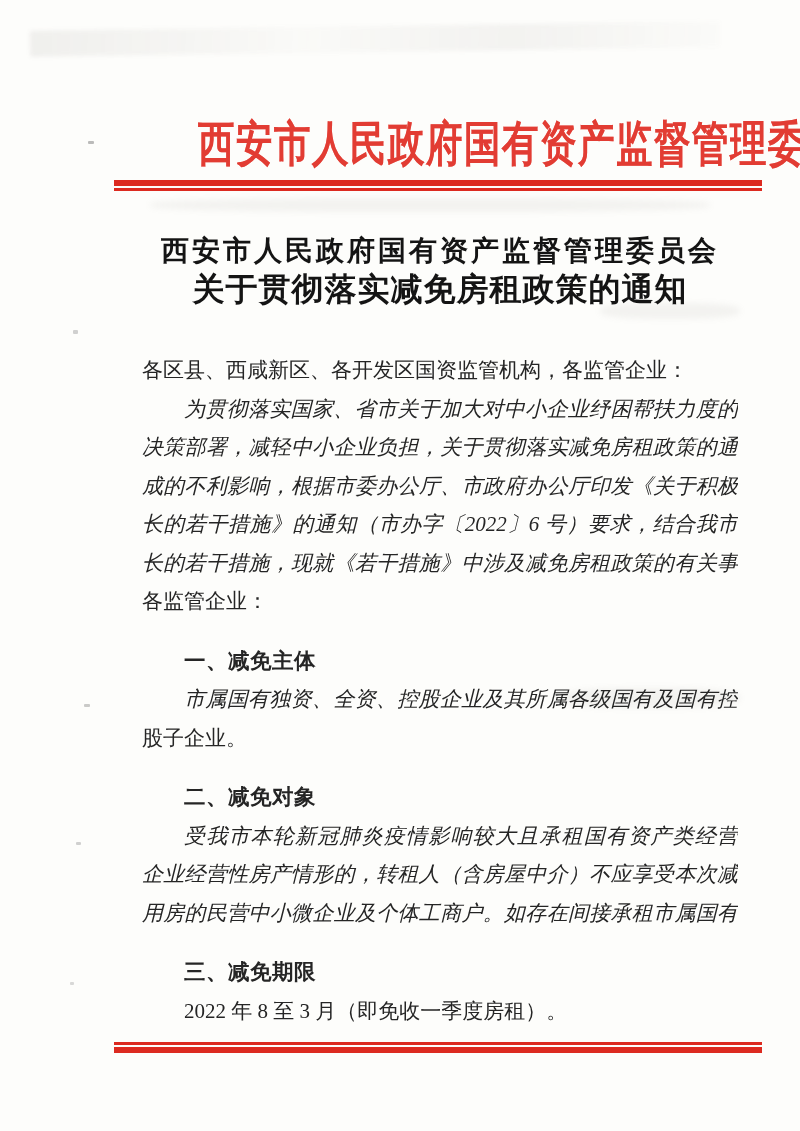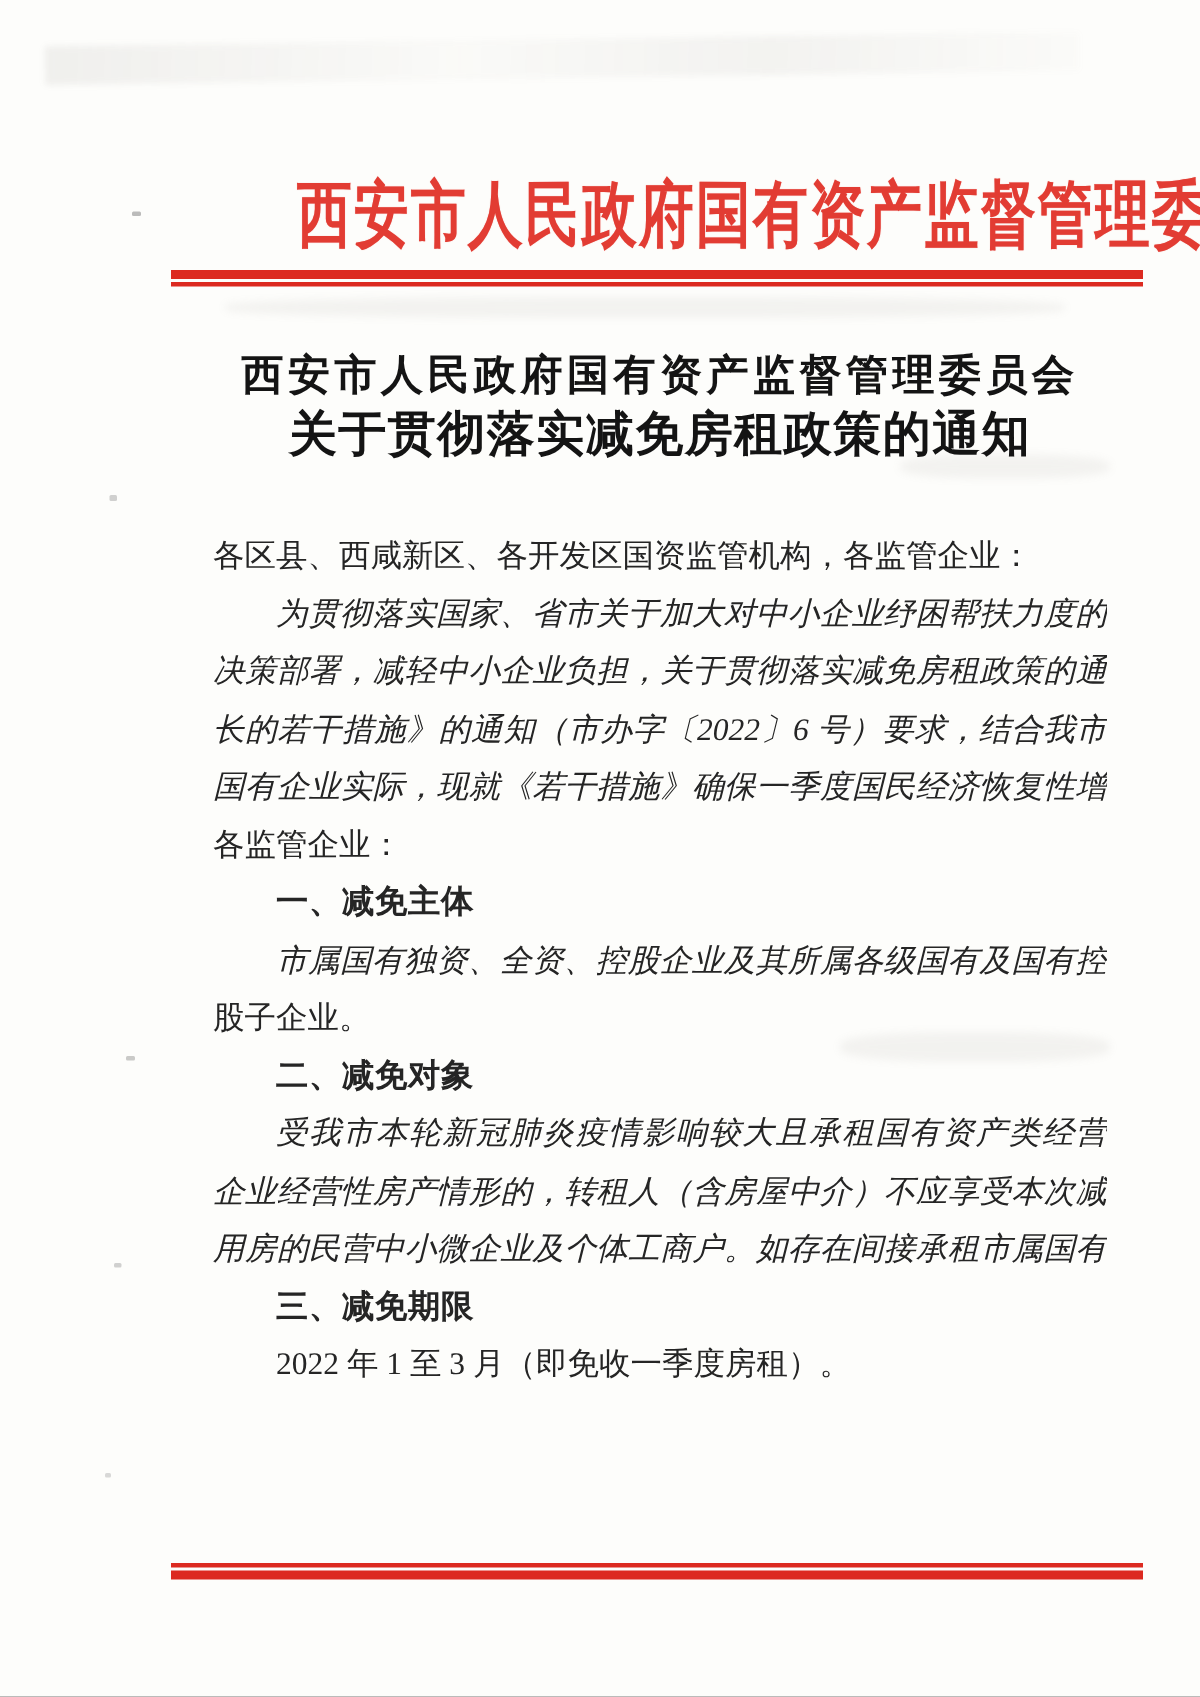--- a/index.html
+++ b/index.html
@@ -71,20 +71,21 @@
     text-align:justify;
     text-align-last:justify;
     overflow:hidden;
     font-style:italic;
   }
   .line.indent{text-indent:42px;}
   .line.heading{
     font-family:"Liberation Sans","DejaVu Sans",sans-serif;
     font-weight:700;font-size:21.5px;
     letter-spacing:.5px;
+    margin-top:21px;
   }
 </style>
 </head>
 <body>
 
 <div class="page">
 
   <div class="smudge smudge-top"></div>
   <div class="speck" style="left:88px;top:141px;width:6px;height:3px;"></div>
   <div class="speck" style="left:73px;top:330px;width:5px;height:4px;opacity:.3;"></div>
@@ -104,30 +105,31 @@
 
   <div class="doc-title">
     <div class="t1">西安市人民政府国有资产监督管理委员会</div>
     <div class="t2">关于贯彻落实减免房租政策的通知</div>
   </div>
 
   <div class="body-block">
     <div class="line">各区县、西咸新区、各开发区国资监管机构，各监管企业：</div>
     <div class="line indent justify">为贯彻落实国家、省市关于加大对中小企业纾困帮扶力度的</div>
     <div class="line justify">决策部署，减轻中小企业负担，关于贯彻落实减免房租政策的通知</div>
+    <div class="line justify">成的不利影响，根据市委办公厅、市政府办公厅印发《关于积极</div>
     <div class="line justify">长的若干措施》的通知（市办字〔2022〕6 号）要求，结合我市</div>
-    <div class="line justify">国有企业实际，现就《若干措施》确保一季度国民经济恢复性增</div>
+    <div class="line justify">长的若干措施，现就《若干措施》中涉及减免房租政策的有关事</div>
     <div class="line">各监管企业：</div>
     <div class="line indent heading">一、减免主体</div>
     <div class="line indent justify">市属国有独资、全资、控股企业及其所属各级国有及国有控</div>
     <div class="line">股子企业。</div>
     <div class="line indent heading">二、减免对象</div>
     <div class="line indent justify">受我市本轮新冠肺炎疫情影响较大且承租国有资产类经营</div>
     <div class="line justify">企业经营性房产情形的，转租人（含房屋中介）不应享受本次减</div>
     <div class="line justify">用房的民营中小微企业及个体工商户。如存在间接承租市属国有</div>
     <div class="line indent heading">三、减免期限</div>
-    <div class="line indent">2022 年 1 至 3 月（即免收一季度房租）。</div>
+    <div class="line indent">2022 年 8 至 3 月（即免收一季度房租）。</div>
   </div>
 
   <div class="rule rule-bot-thin"></div>
   <div class="rule rule-bot-thick"></div>
 
 </div>
 
 </body></html>

